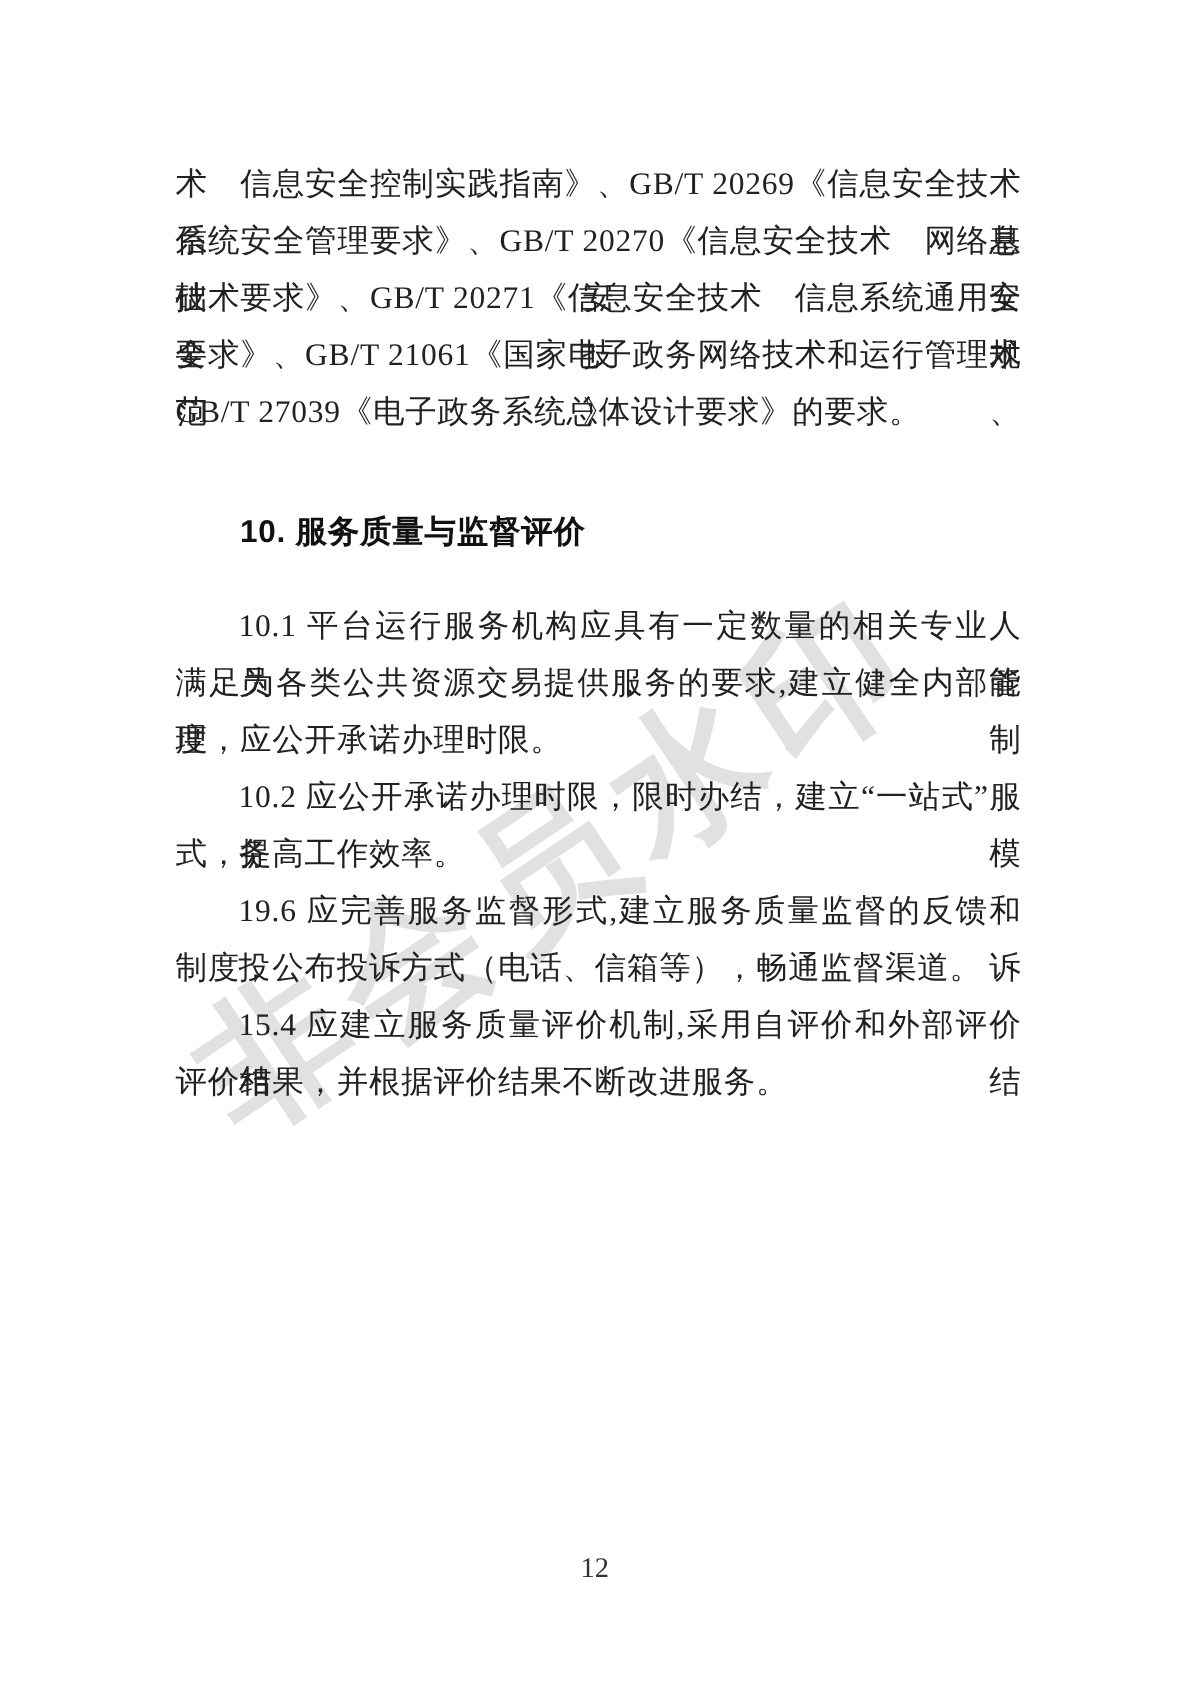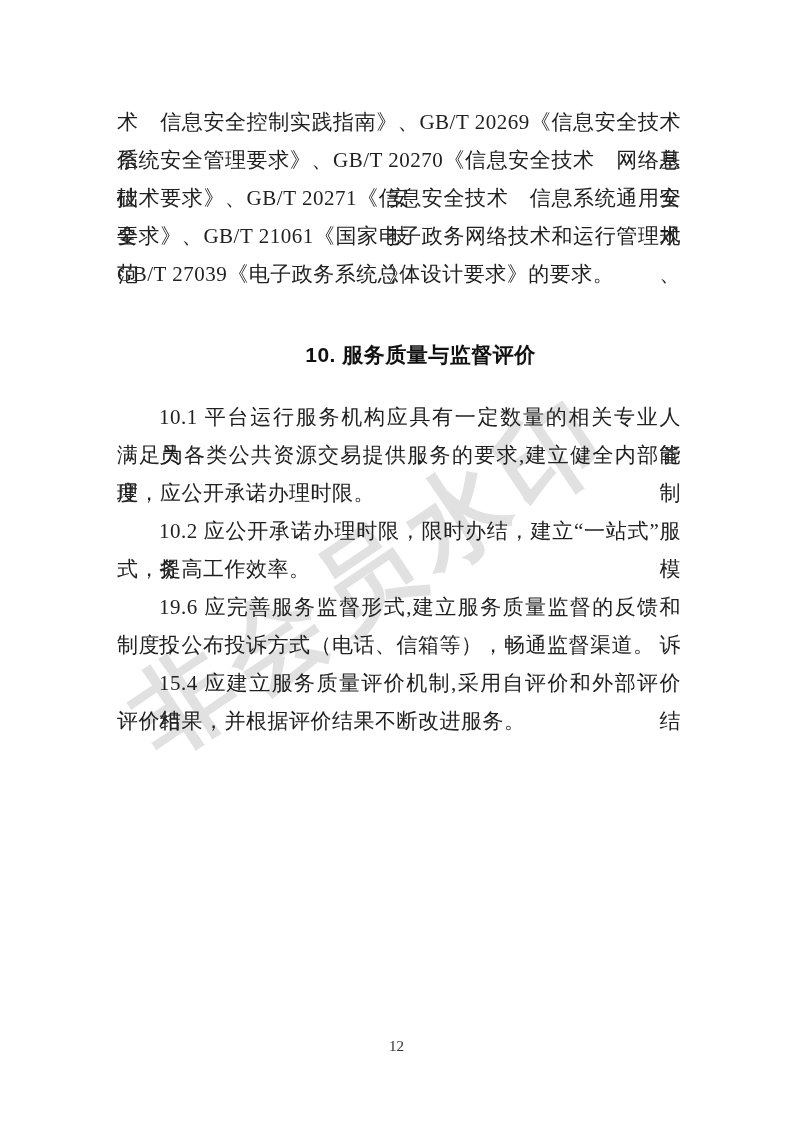--- a/index.html
+++ b/index.html
@@ -58,32 +58,31 @@
     margin-top: 43px;
     padding-left: 43px;
     font-family: "Liberation Sans", "DejaVu Sans", sans-serif;
     font-weight: 700;
     font-size: 21px;
     line-height: 38px;
     height: 38px;
     color: #111111;
     letter-spacing: 0.5px;
     white-space: nowrap;
-    text-align: center;
   }
   .para-first {
     margin-top: 24px;
   }
   .page-number {
     position: absolute;
     left: 0;
     top: 1036px;
     width: 100%;
     text-align: center;
-    font-size: 15px;
+    font-size: 19px;
     line-height: 20px;
     color: #333333;
     z-index: 2;
   }
 </style>
 </head>
 <body>
 
 <div class="page">
 

